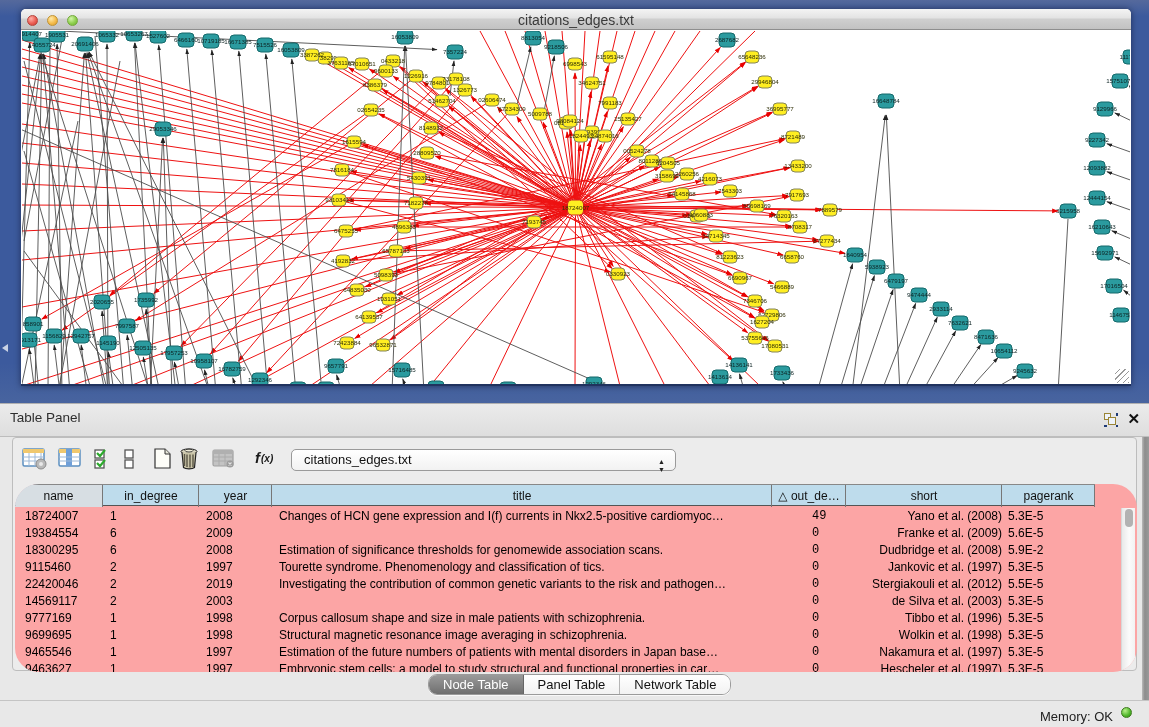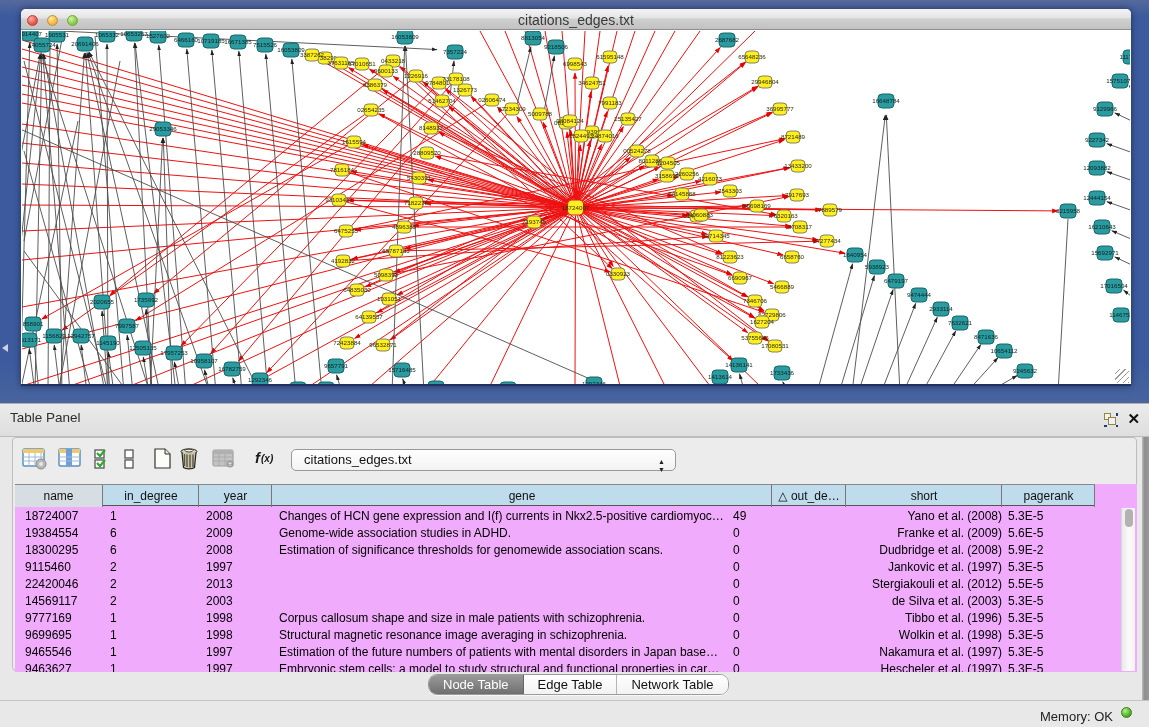--- a/index.html
+++ b/index.html
@@ -29,28 +29,28 @@
 .fl .s2{left:4px;top:4px;width:8px;height:8px;}
 .fl b{position:absolute;width:2.5px;height:2.5px;background:#1d3a75;}
 .fl .d1{right:0;top:0;}.fl .d2{left:0;bottom:0;}.fl .d3{right:0;bottom:0;}
 .cl{position:absolute;right:9px;top:6px;font-size:15px;font-weight:bold;color:#111;}
 .panel{position:absolute;left:12px;top:437px;width:1125px;height:234px;background:#ececec;
  border:1px solid #bdbdbd;border-radius:4px;}
 .toolbar{position:absolute;left:2px;top:8px;height:28px;width:100%;}
 .combo{position:absolute;left:276px;top:3px;width:385px;height:22px;background:linear-gradient(180deg,#ffffff,#f2f2f2);
  border:1px solid #9a9a9a;border-radius:5px;font-size:13px;color:#111;line-height:20px;padding-left:12px;}
 .combo .aru{position:absolute;right:10px;top:2px;font-size:7px;color:#222;}.combo .ard{position:absolute;right:10px;top:10px;font-size:7px;color:#222;}
-.tbl{position:absolute;left:2px;top:46px;width:1122px;height:188px;background:#f0abfc;overflow:hidden;}
+.tbl{position:absolute;left:2px;top:46px;width:1122px;height:188px;background:#fca5a5;overflow:hidden;border-radius:24px;}
 .thead{position:absolute;left:0;top:0;width:1080px;height:22px;background:#bedcec;border-top:1px solid #888;border-bottom:1px solid #555;}
 .th{position:absolute;top:0;height:22px;font-size:12px;color:#111;text-align:center;line-height:22px;border-right:1px solid #777;}
 .rows{position:absolute;left:0;top:23.5px;width:1080px;}
 .tr{position:relative;height:17px;font-size:12px;color:#000;white-space:nowrap;}
 .tr div{position:absolute;top:0;height:17px;line-height:17px;overflow:hidden;}
 .c0{left:10px;width:88px;}.c1{left:95px;width:90px;}.c2{left:191px;width:75px;}
-.c3{left:264px;width:492px;}.c4{left:718px;width:70px;}
+.c3{left:264px;width:492px;}.c4{left:797px;width:70px;font-family:Liberation Mono, monospace;}
 .c5{left:830px;width:157px;text-align:right;}.c6{left:993px;width:92px;}
 .sb{position:absolute;right:2px;top:24px;width:14px;height:163px;background:linear-gradient(90deg,#e9e9e9,#fbfbfb 55%,#f2f2f2);border-left:1px solid #d8d8d8;}
 .sbthumb{position:absolute;left:3px;top:1px;width:8px;height:18px;background:#b2b2b2;border-radius:4px;}
 .tabs{position:absolute;left:428px;top:674px;height:21px;display:flex;border:1px solid #9b9b9b;border-radius:9px;overflow:hidden;
  background:#fff;box-shadow:0 1px 0 rgba(255,255,255,.7);}
 .tab{font-size:13px;line-height:20px;padding:0 14px;color:#111;border-right:1px solid #b5b5b5;background:linear-gradient(180deg,#ffffff,#f2f2f2);}
 .tab.sel{background:linear-gradient(180deg,#9a9a9a,#6f6f6f);color:#fff;border-right:1px solid #666;}
 .tab:last-child{border-right:none;}
 .statusline{position:absolute;left:0;top:700px;width:1149px;height:1px;background:#c4c4c4;}
 .mem{position:absolute;right:36px;top:709px;font-size:13px;color:#222;}
@@ -644,65 +644,66 @@
  <text x="240" y="16" font-size="10" font-style="italic" font-weight="bold" font-family="Liberation Serif,serif" fill="#1a1a1a">(x)</text>
 </g>
       </svg>
     <div class="combo">citations_edges.txt<span class="aru">▲</span><span class="ard">▼</span></div>
   </div>
   <div class="tbl">
     <div class="thead">
       <div class="th" style="left:0;width:88px;background:#d7dee3;">name</div>
       <div class="th" style="left:89px;width:95px;">in_degree</div>
       <div class="th" style="left:185px;width:72px;">year</div>
-      <div class="th" style="left:258px;width:499px;">gene</div>
+      <div class="th" style="left:258px;width:499px;">title</div>
       <div class="th" style="left:758px;width:73px;">△ out_de…</div>
       <div class="th" style="left:832px;width:155px;">short</div>
       <div class="th" style="left:988px;width:92px;">pagerank</div>
     </div>
     <div class="rows">
 <div class="tr">
           <div class="c0">18724007</div>
           <div class="c1">1</div>
           <div class="c2">2008</div>
           <div class="c3">Changes of HCN gene expression and I(f) currents in Nkx2.5-positive cardiomyoc…</div>
           <div class="c4">49</div>
           <div class="c5">Yano et al. (2008)</div>
           <div class="c6">5.3E-5</div>
         </div>
 <div class="tr">
           <div class="c0">19384554</div>
           <div class="c1">6</div>
           <div class="c2">2009</div>
-          <div class="c3">Genome-wide association studies in ADHD.</div>
           <div class="c4">0</div>
           <div class="c5">Franke et al. (2009)</div>
           <div class="c6">5.6E-5</div>
         </div>
 <div class="tr">
           <div class="c0">18300295</div>
           <div class="c1">6</div>
           <div class="c2">2008</div>
           <div class="c3">Estimation of significance thresholds for genomewide association scans.</div>
           <div class="c4">0</div>
           <div class="c5">Dudbridge et al. (2008)</div>
           <div class="c6">5.9E-2</div>
         </div>
 <div class="tr">
           <div class="c0">9115460</div>
           <div class="c1">2</div>
           <div class="c2">1997</div>
+          <div class="c3">Tourette syndrome. Phenomenology and classification of tics.</div>
           <div class="c4">0</div>
           <div class="c5">Jankovic et al. (1997)</div>
           <div class="c6">5.3E-5</div>
         </div>
 <div class="tr">
           <div class="c0">22420046</div>
           <div class="c1">2</div>
-          <div class="c2">2013</div>
+          <div class="c2">2019</div>
+          <div class="c3">Investigating the contribution of common genetic variants to the risk and pathogen…</div>
           <div class="c4">0</div>
           <div class="c5">Stergiakouli et al. (2012)</div>
           <div class="c6">5.5E-5</div>
         </div>
 <div class="tr">
           <div class="c0">14569117</div>
           <div class="c1">2</div>
           <div class="c2">2003</div>
           <div class="c4">0</div>
           <div class="c5">de Silva et al. (2003)</div>
@@ -745,17 +746,17 @@
           <div class="c6">5.3E-5</div>
         </div>
     </div>
     <div class="sb">
         <div class="sbthumb"></div>
       </div>
   </div>
 </div>
 <div class="tabs">
     <div class="tab sel">Node Table</div>
-    <div class="tab">Edge Table</div>
+    <div class="tab">Panel Table</div>
     <div class="tab">Network Table</div>
   </div>
 <div class="statusline"></div>
 <div class="mem">Memory: OK</div>
 <div class="memdot"></div>
 </body></html>

